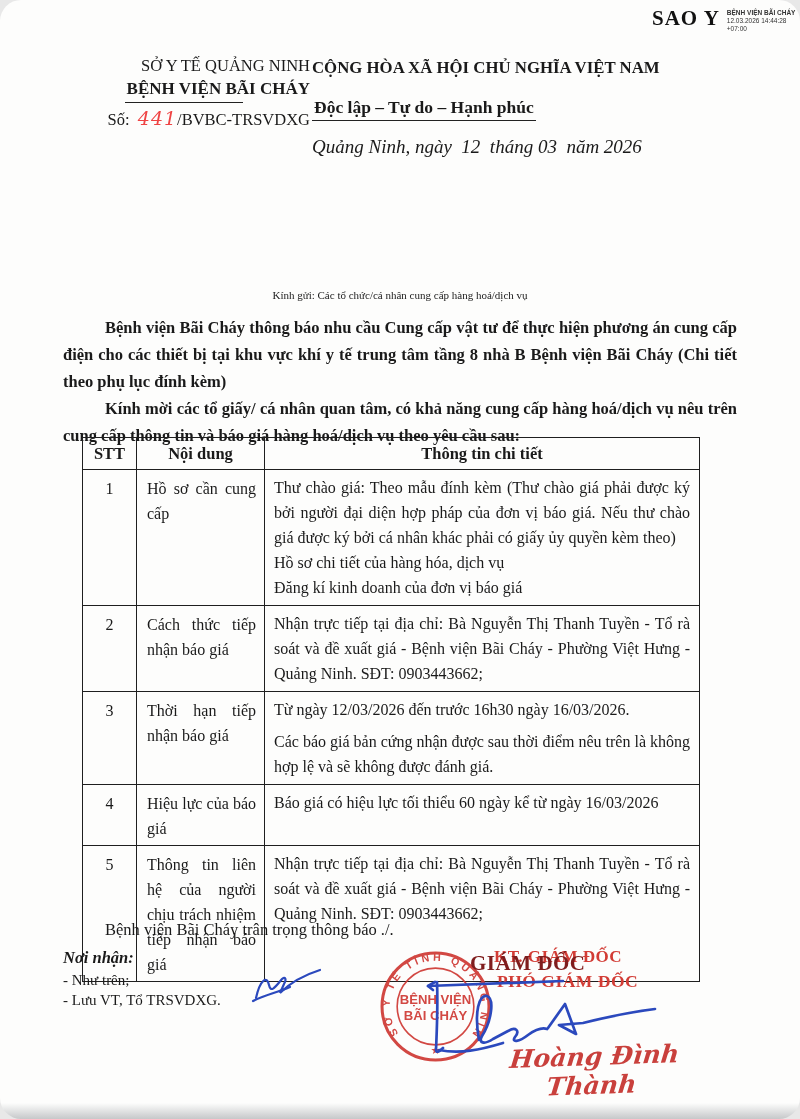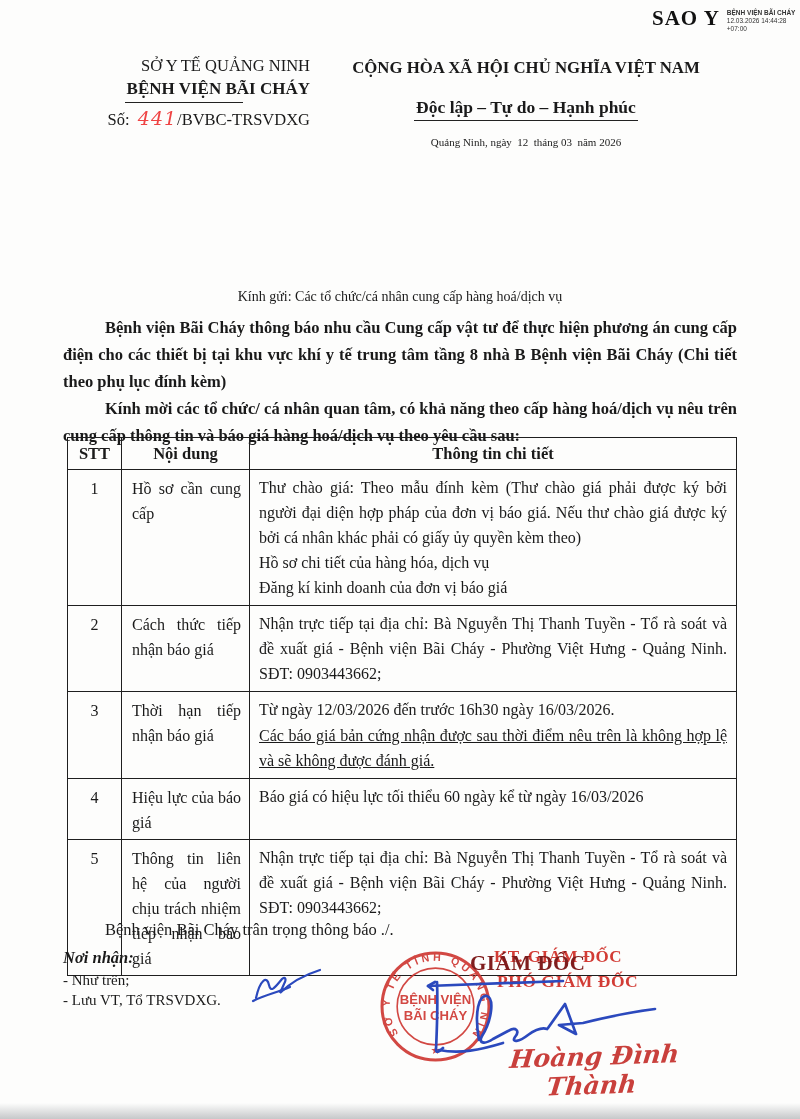--- a/index.html
+++ b/index.html
@@ -1,51 +1,52 @@
 <!DOCTYPE html>
 <html><head>
 <meta charset="utf-8">
 <style>
   * { margin:0; padding:0; box-sizing:border-box; }
   html,body { background:#e8e8e8; }
   .page {
     position:relative; width:800px; height:1119px; margin:0 auto;
     background:#fdfdfc; overflow:hidden; color:#1a1a1a;
     font-family:"Liberation Serif","DejaVu Serif",serif;
+    border-radius:21px;
   }
   
   .certify { position:absolute; top:6px; left:652px; display:flex; gap:7px; }
   .saoy { font-size:21px; font-weight:bold; letter-spacing:1px; color:#111; }
   .certify-meta { padding-top:3px; font-family:"Liberation Sans",sans-serif; font-size:6.5px; line-height:8px; color:#333; }
   .certify-meta .co { font-weight:bold; }
   
   .header-left { position:absolute; top:56px; left:58px; width:252px; text-align:right; }
   .hl-dept { font-size:16.5px; }
   .hl-org  { font-size:17px; font-weight:bold; margin-top:3px; }
   .hl-underline { width:118px; border-top:1.5px solid #222; margin:3px auto 4px auto; }
   .hl-number { font-size:16.5px; white-space:pre; }
   .hand-number { color:#ef4444; font-style:italic; font-size:19px; letter-spacing:1px; font-family:"DejaVu Serif",serif; }
   .hl-subject { margin-top:8px; font-size:15.5px; line-height:24.5px; }
-  .header-right { position:absolute; top:58px; left:312px; width:428px; text-align:center; }
+  .header-right { position:absolute; top:58px; left:312px; width:428px; text-align:left; }
   .hr-national { font-size:16.8px; font-weight:bold; }
   .hr-motto { display:inline-block; font-size:17.5px; font-weight:bold; margin-top:19px; padding:0 2px 2px 2px; border-bottom:1.6px solid #222; }
-  .hr-date { margin-top:15px; font-size:11px; white-space:pre; }
+  .hr-date { margin-top:15px; font-size:19px; font-style:italic; white-space:pre; }
   
-  .salutation { position:absolute; top:289px; left:0; width:100%; text-align:center; font-size:14px; }
+  .salutation { position:absolute; top:289px; left:0; width:100%; text-align:center; font-size:11px; }
   .paras { position:absolute; top:314px; left:63px; width:674px; font-size:16.5px; line-height:27px; text-align:justify; }
   .paras p { text-indent:42px;font-weight:bold; }
   
-  .quote-table { position:absolute; top:437px; left:67px; width:670px; border-collapse:collapse; font-size:16px; line-height:25px; }
+  .quote-table { position:absolute; top:437px; left:82px; width:618px; border-collapse:collapse; font-size:16px; line-height:25px; }
   .quote-table th, .quote-table td { border:1.5px solid #1f1f1f; vertical-align:top; }
   .quote-table th { font-size:16.5px; font-weight:bold; text-align:center; padding:3px 4px; height:31px; }
   .col-no { width:54px; text-align:center; padding-top:6px; }
   .col-topic { width:128px; padding:6px 8px 4px 10px; text-align:justify; }
   .col-detail { padding:5px 9px 5px 9px; text-align:justify; }
   .col-detail p { margin:0; }
-  .col-detail p.gap { margin-top:1px;text-decoration:underline; }
+  .col-detail p.gap { margin-top:7px; }
   tr.r1 td { height:111px; } tr.r2 td { height:63px; } tr.r3 td { height:85px; }
   tr.r4 td { height:58px; } tr.r5 td { height:113px; }
   
   .closing { position:absolute; top:920px; left:63px; width:674px; text-indent:42px; font-size:16.5px; }
   .recipients { position:absolute; top:948px; left:63px; font-size:15px; line-height:20px; }
   .recipients .rc-title { font-size:16.5px; font-weight:bold; font-style:italic; margin-bottom:2px; }
   .sig-red-kt { position:absolute; top:947px; left:494px; font-size:17px; font-weight:bold; color:#d23c35; z-index:1; letter-spacing:.5px; }
   .sig-black  { position:absolute; top:951px; left:470px; font-size:21px; font-weight:bold; color:#7f1d1d; z-index:2; letter-spacing:.5px; }
   .sig-red-deputy { position:absolute; top:971px; left:497px; font-size:17.5px; font-weight:bold; color:#d23c35; z-index:1; letter-spacing:.5px; }
   .stamp { position:absolute; top:950px; left:379px; width:113px; height:113px; z-index:1; opacity:.93; }
@@ -80,21 +81,21 @@
 
   <div class="header-right">
     <div class="hr-national">CỘNG HÒA XÃ HỘI CHỦ NGHĨA VIỆT NAM</div>
     <div><span class="hr-motto">Độc lập – Tự do – Hạnh phúc</span></div>
     <div class="hr-date">Quảng Ninh, ngày  12  tháng 03  năm 2026</div>
   </div>
 
   <div class="salutation">Kính gửi: Các tổ chức/cá nhân cung cấp hàng hoá/dịch vụ</div>
   <div class="paras">
     <p>Bệnh viện Bãi Cháy thông báo nhu cầu Cung cấp vật tư để thực hiện phương án cung cấp điện cho các thiết bị tại khu vực khí y tế trung tâm tầng 8 nhà B Bệnh viện Bãi Cháy (Chi tiết theo phụ lục đính kèm)</p>
-    <p>Kính mời các tổ chức/ cá nhân quan tâm, có khả năng theo cấp hàng hoá/dịch vụ nêu trên cung cấp thông tin và báo giá hàng hoá/dịch vụ theo yêu cầu sau:</p>
+    <p>Kính mời các tổ giấy/ cá nhân quan tâm, có khả năng cung cấp hàng hoá/dịch vụ nêu trên cung cấp thông tin và báo giá hàng hoá/dịch vụ theo yêu cầu sau:</p>
   </div>
 
   <table class="quote-table">
     <thead>
       <tr>
         <th>STT</th>
         <th>Nội dung</th>
         <th>Thông tin chi tiết</th>
       </tr>
     </thead>

